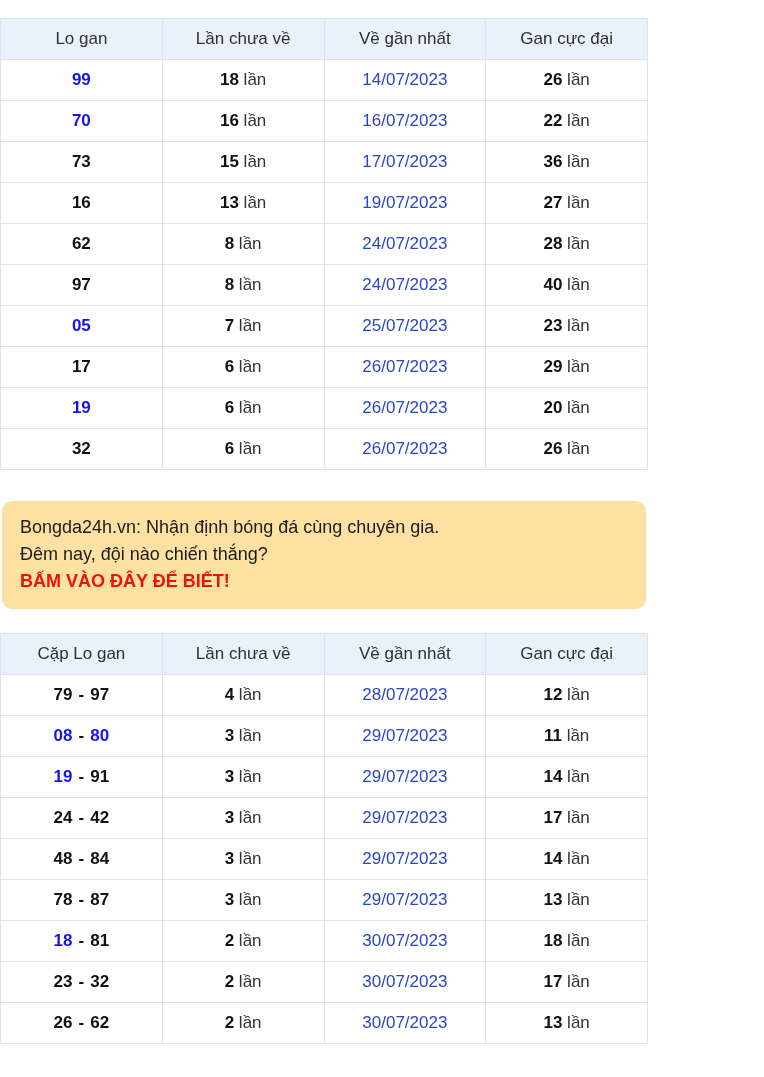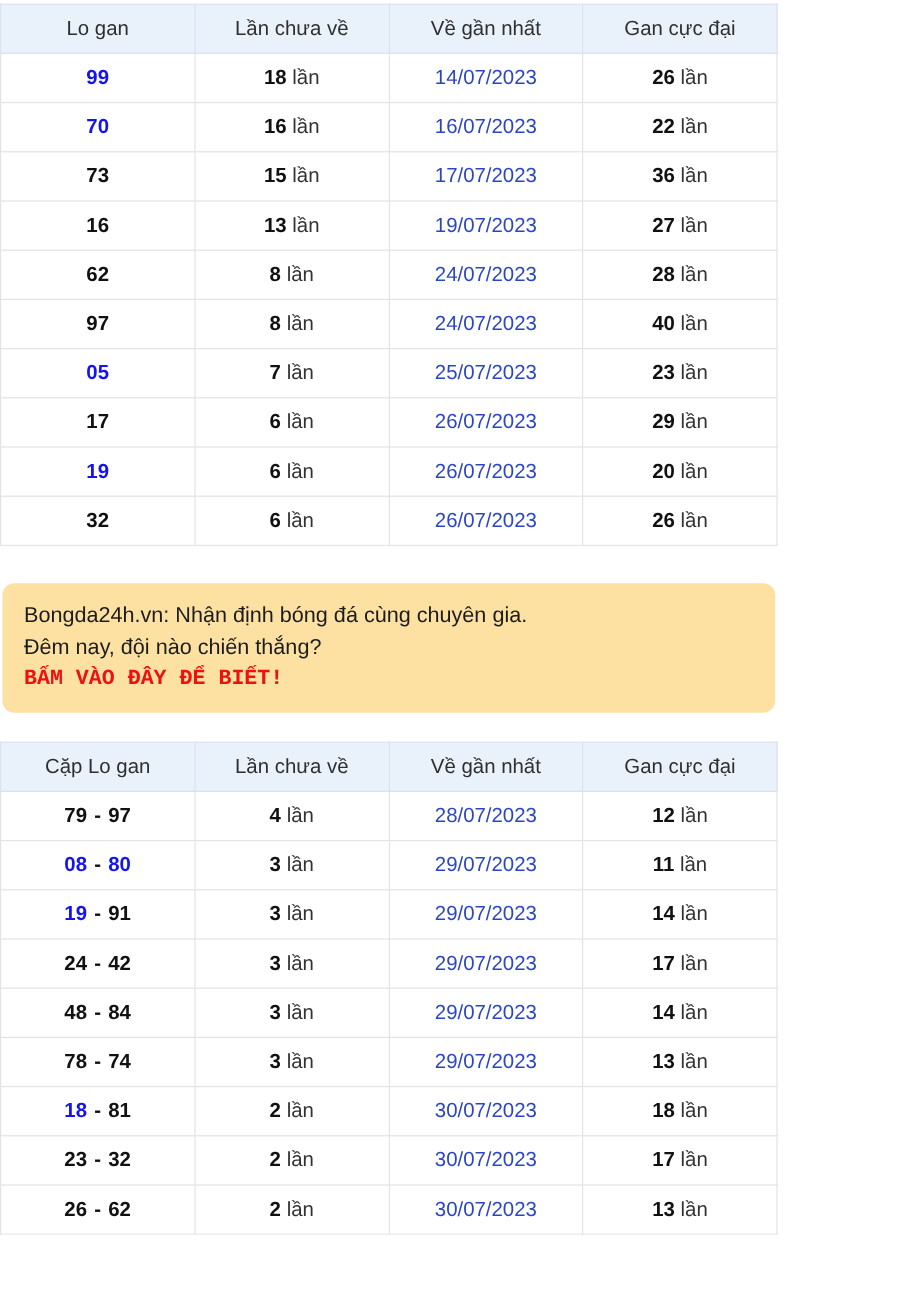--- a/index.html
+++ b/index.html
@@ -14,21 +14,21 @@
     --text-body: #333333;
   }
   * { box-sizing: border-box; }
   html, body {
     margin: 0; padding: 0;
     background: #ffffff;
     font-family: "Liberation Sans", sans-serif;
   }
   .page {
     width: 648px;
-    padding-top: 3px;
+    padding-top: 18px;
   }
   table.gan-table {
     width: 100%;
     border-collapse: collapse;
     table-layout: fixed;
     font-size: 17px;
   }
   table.gan-table th {
     background: var(--header-bg);
     color: #2f2f2f;
@@ -61,21 +61,20 @@
     cursor: pointer;
   }
   .banner p {
     margin: 0;
     line-height: 27px;
   }
   .banner .brand { font-weight: 400; }
   .banner .cta {
     color: var(--alert-red);
     font-weight: 700;
-    font-family: Liberation Mono, monospace;
   }
   .second-table-wrap { margin-top: 0; }
 </style>
 </head>
 <body>
 
 <div class="page">
 
   <table class="gan-table">
     <thead>
@@ -191,21 +190,21 @@
             <td><span class="date">29/07/2023</span></td>
             <td><span class="num c-black">17</span><span class="unit"> lần</span></td>
           </tr>
           <tr>
             <td><span class="num c-black">48</span><span class="dash">-</span><span class="num c-black">84</span></td>
             <td><span class="num c-black">3</span><span class="unit"> lần</span></td>
             <td><span class="date">29/07/2023</span></td>
             <td><span class="num c-black">14</span><span class="unit"> lần</span></td>
           </tr>
           <tr>
-            <td><span class="num c-black">78</span><span class="dash">-</span><span class="num c-black">74</span></td>
+            <td><span class="num c-black">78</span><span class="dash">-</span><span class="num c-black">87</span></td>
             <td><span class="num c-black">3</span><span class="unit"> lần</span></td>
             <td><span class="date">29/07/2023</span></td>
             <td><span class="num c-black">13</span><span class="unit"> lần</span></td>
           </tr>
           <tr>
             <td><span class="num c-blue">18</span><span class="dash">-</span><span class="num c-black">81</span></td>
             <td><span class="num c-black">2</span><span class="unit"> lần</span></td>
             <td><span class="date">30/07/2023</span></td>
             <td><span class="num c-black">18</span><span class="unit"> lần</span></td>
           </tr>

